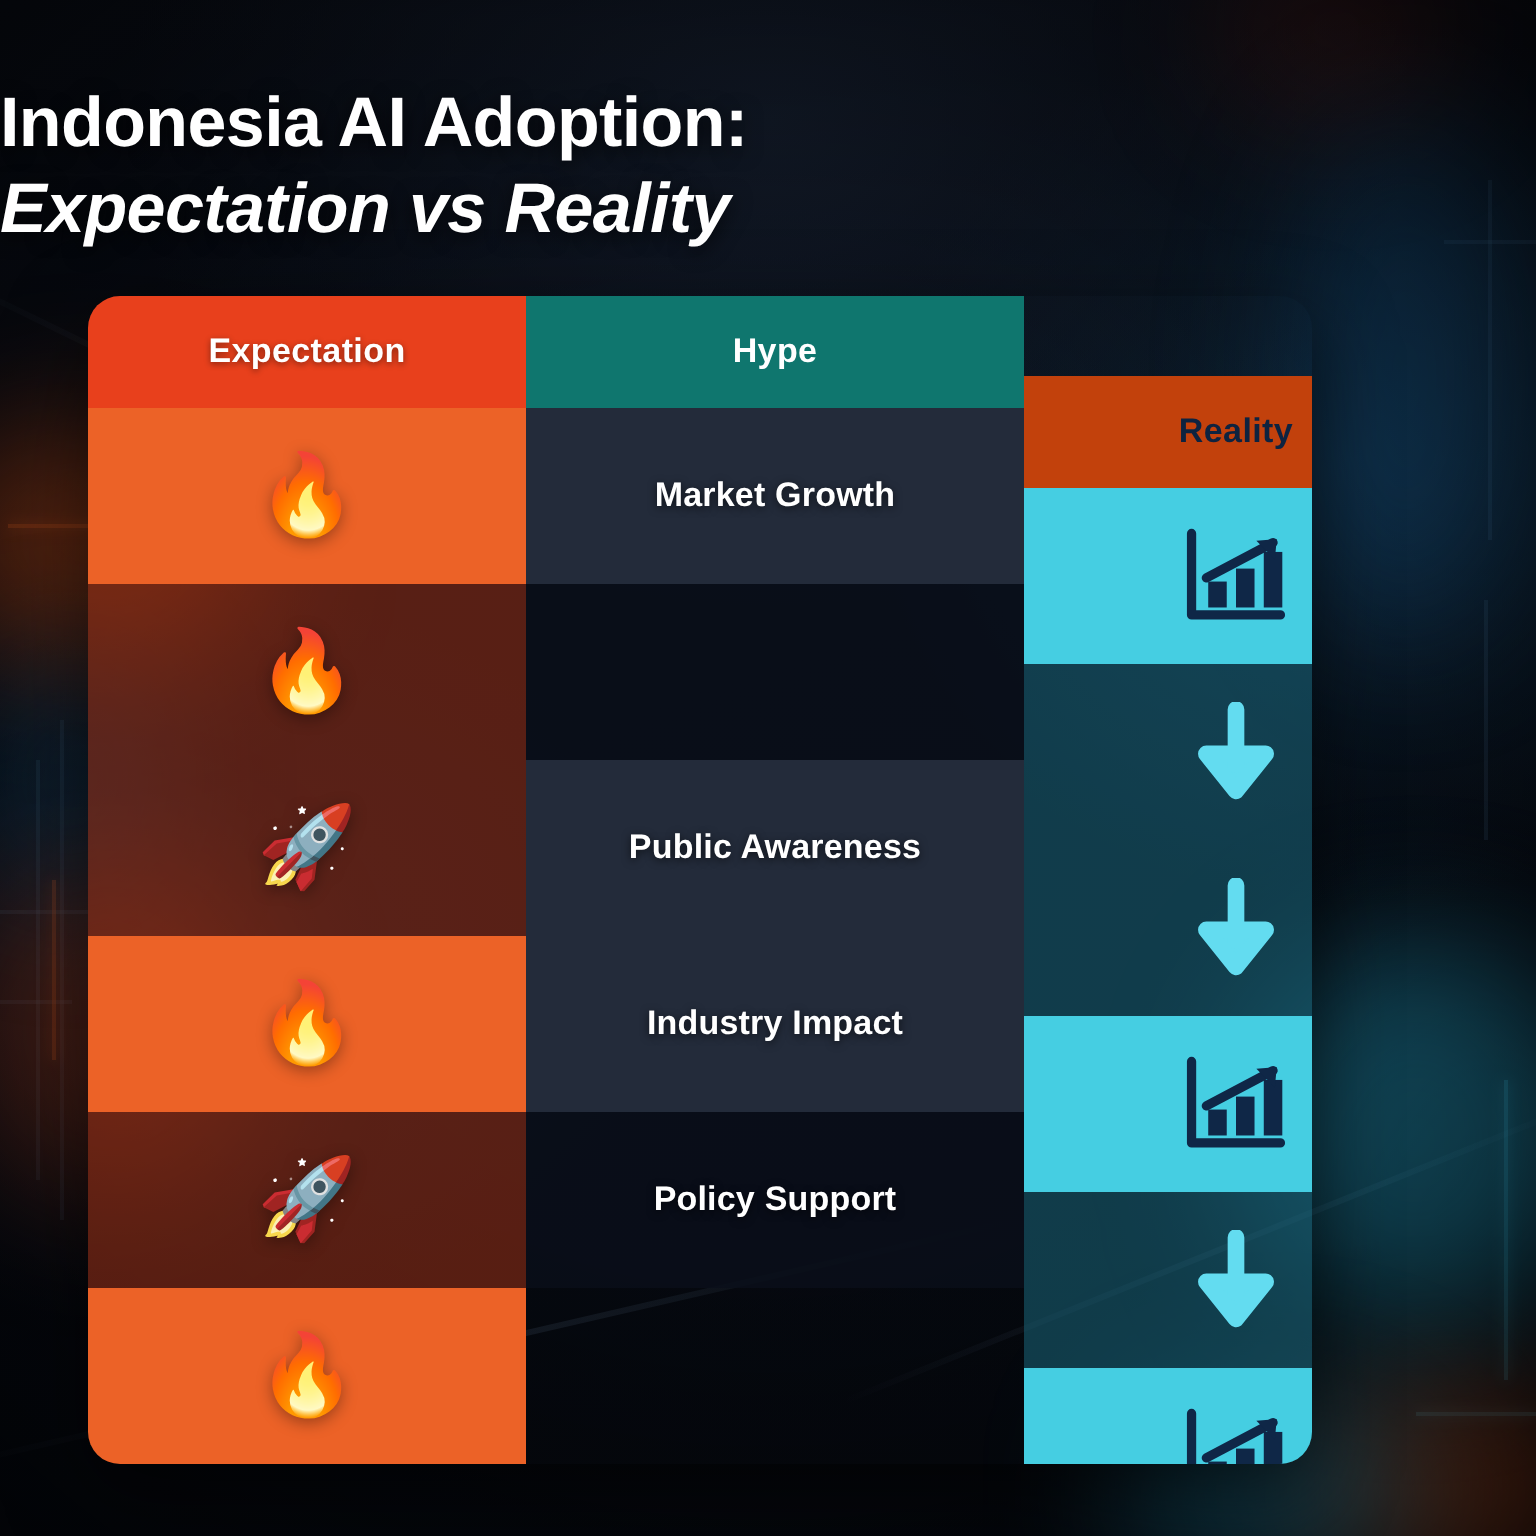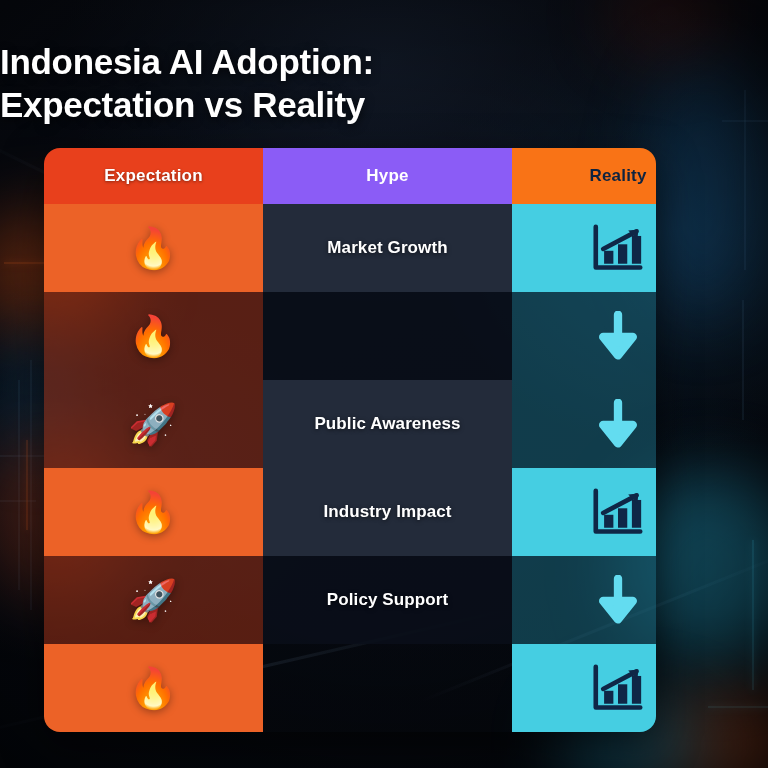--- a/index.html
+++ b/index.html
@@ -49,39 +49,39 @@
   }
 
   
   #title {
     position:absolute; left:0; right:0; top:40px;
     text-align:left; color:#fff;
     font-size:35px; font-weight:bold; line-height:1.24;
     letter-spacing:-.3px;
     text-shadow:0 2px 10px rgba(0,0,0,.75);
   }
-  #title .l2 { display:block; }
+  #title .l2 { display:block;font-style:italic; }
 
   
   #card {
     position:absolute; left:44px; top:148px; width:612px; height:584px;
     border-radius:16px; overflow:hidden;
     box-shadow:0 14px 40px rgba(0,0,0,.55);
   }
   .grid { display:grid; grid-template-columns:219px 249px 212px; height:100%; }
   .col { display:flex; flex-direction:column; }
 
   
   .hcell {
     height:56px; display:flex; align-items:center; justify-content:center;
     font-size:17px; font-weight:bold; letter-spacing:.2px;
   }
   .hcell.exp  { background:#e8401c; color:#ffffff; text-shadow:0 1px 3px rgba(0,0,0,.45); }
-  .hcell.hype { background:#8b5cf6; color:#ffffff; }
-  .hcell.real { background:#f97316; color:#0e2340; }
+  .hcell.hype { background:#0f766e; color:#ffffff; }
+  .hcell.real { background:#c2410c; color:#0e2340;margin-top:40px; }
 
   
   .cell {
     height:88px; display:flex; align-items:center; justify-content:center;
     position:relative;
   }
   
   .cell.exp.on  { background:#ec6227; }
   .cell.real.on { background:#45cee2; }
   .cell.hype.on { background:#232b3a;text-align:right; }

